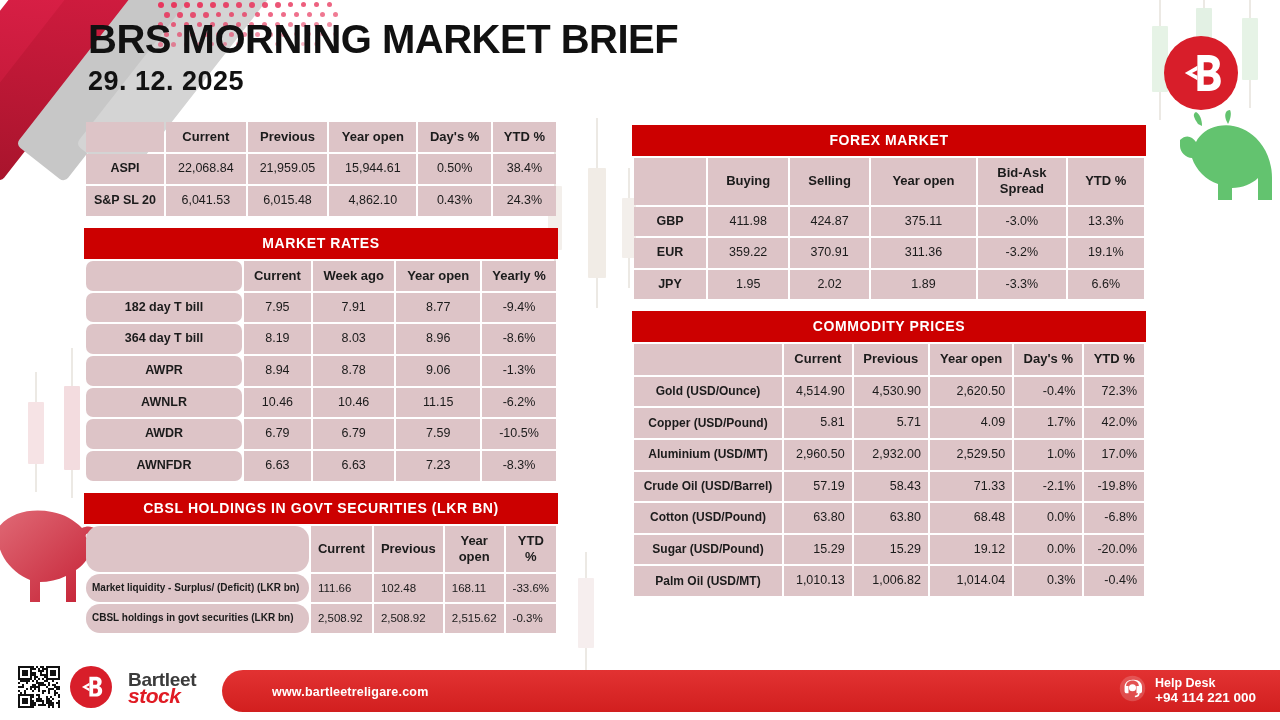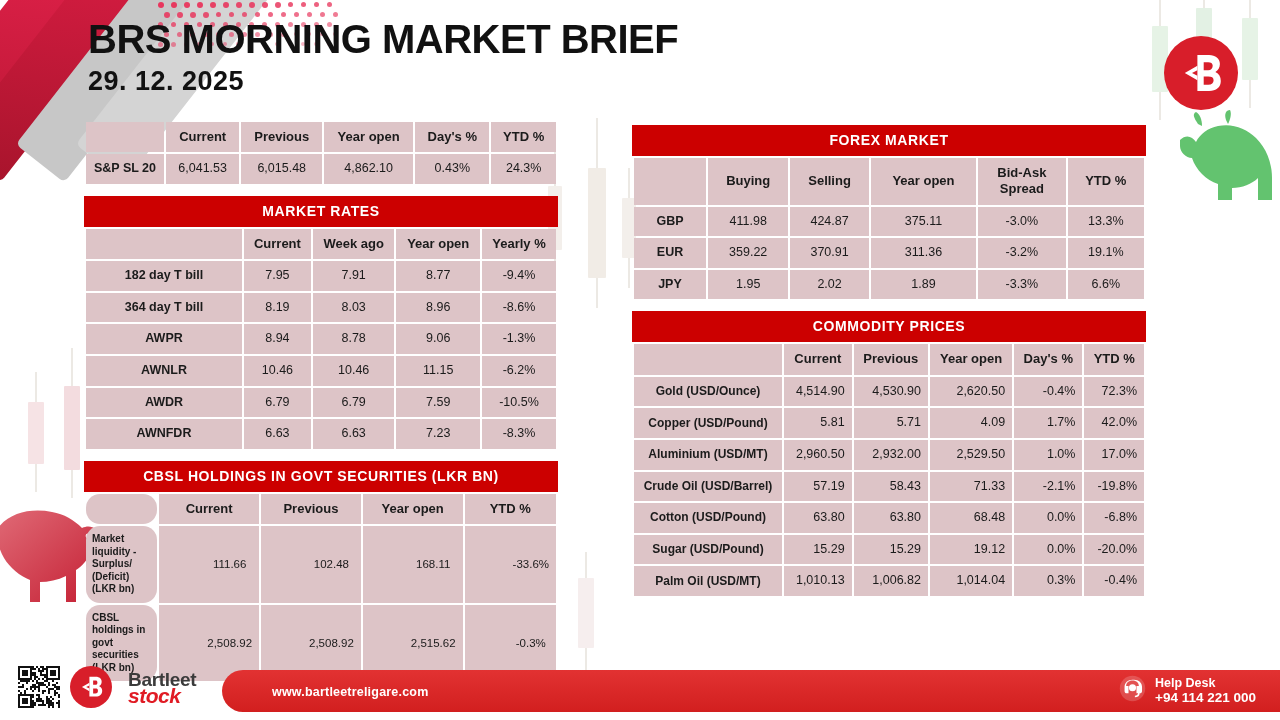--- a/index.html
+++ b/index.html
@@ -76,23 +76,23 @@
     vertical-align: middle;
     color: #1b1b1b;
     line-height: 1.25;
   }
   table.grid th { font-weight: 700; font-size: 13px; }
   table.grid td.rowhead { font-weight: 700; }
   table.grid th.corner { background: #ddc4c7; }
 
   
   .t-indices th.corner, .t-indices td.rowhead { width: 78px; }
-  .t-rates th.corner,   .t-rates td.rowhead   { width: 156px; }
+  .t-rates th.corner,   .t-rates td.rowhead   { width: 156px; border-radius: 7px; }
   .t-cbsl  th.corner,   .t-cbsl td.rowhead    { width: 224px; text-align: left; font-size: 10px; padding-left: 6px; border-radius: 14px; }
-  .t-cbsl td.num { text-align: center; font-size: 11.5px; padding-left: 48px; }
+  .t-cbsl td.num { text-align: left; font-size: 11.5px; }
   .t-cbsl th { font-size: 11.5px; }
 
   .t-forex th.corner, .t-forex td.rowhead { width: 72px; }
   .t-forex td, .t-forex th { padding: 9px 6px; }
 
   .t-comm th.corner, .t-comm td.rowhead { width: 148px; font-size: 12px; }
   .t-comm td.num { text-align: right; }
   .t-comm td, .t-comm th { padding: 8px 7px; }
 
   
@@ -288,20 +288,28 @@
         <tr>
           <th class="corner"></th>
           <th>Current</th>
           <th>Previous</th>
           <th>Year open</th>
           <th>Day's %</th>
           <th>YTD %</th>
         </tr>
       </thead>
       <tbody>
+        <tr>
+          <td class="rowhead">ASPI</td>
+          <td>22,068.84</td>
+          <td>21,959.05</td>
+          <td>15,944.61</td>
+          <td>0.50%</td>
+          <td>38.4%</td>
+        </tr>
         <tr>
           <td class="rowhead">S&amp;P SL 20</td>
           <td>6,041.53</td>
           <td>6,015.48</td>
           <td>4,862.10</td>
           <td>0.43%</td>
           <td>24.3%</td>
         </tr>
       </tbody>
     </table>

